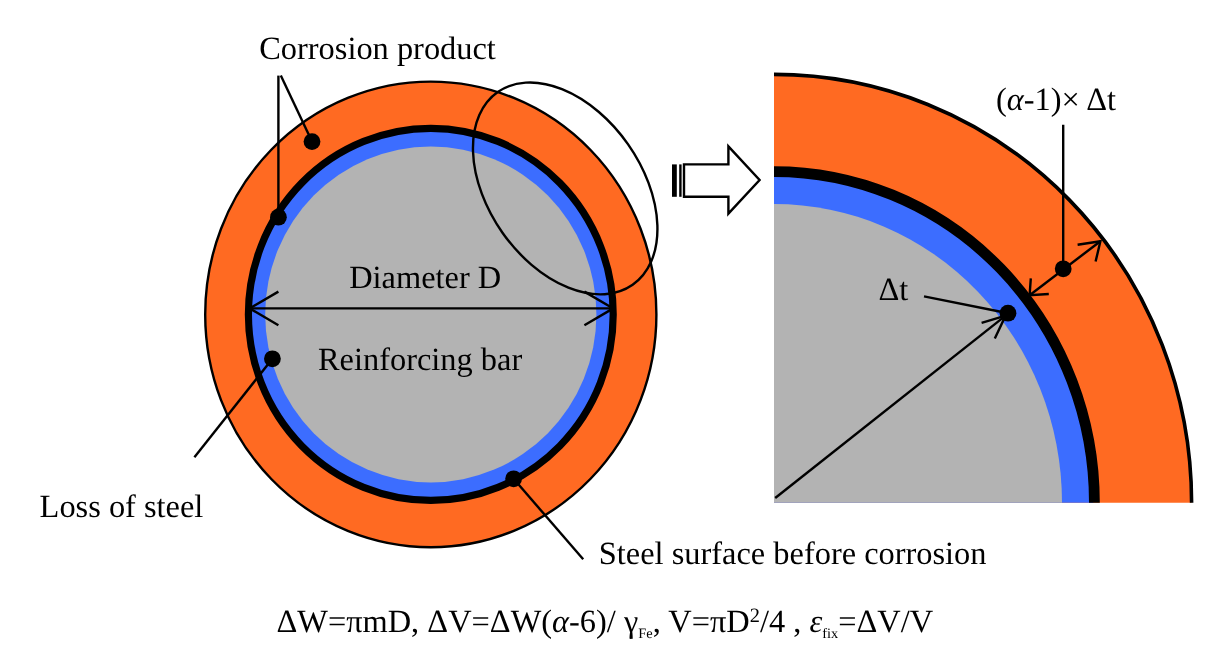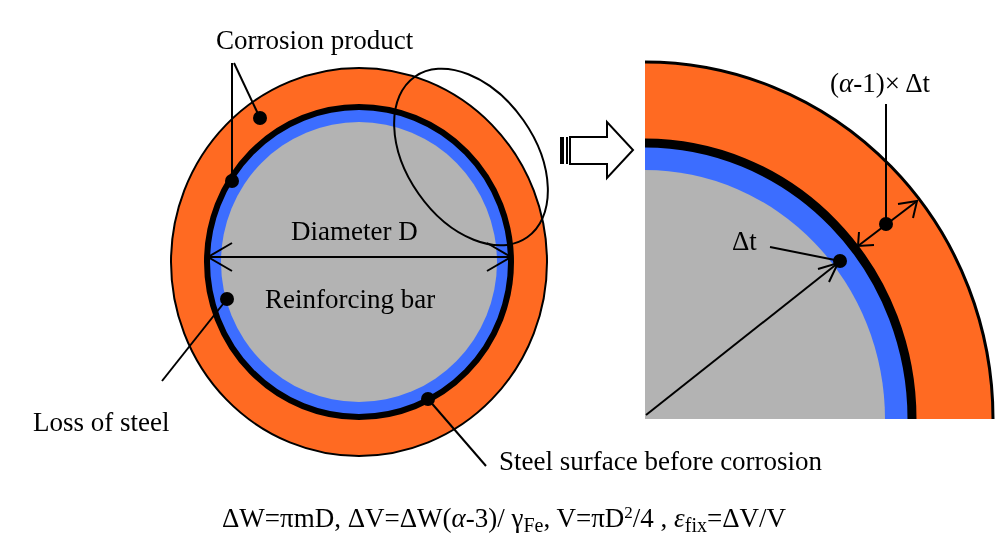--- a/index.html
+++ b/index.html
@@ -1,21 +1,21 @@
 <!DOCTYPE html>
 <html><head>
 <meta charset="utf-8">
 <style>
   html, body { margin: 0; padding: 0; background: #ffffff; }
   body { width: 1008px; height: 542px; position: relative; overflow: hidden; }
   svg { position: absolute; left: 0; top: 0; }
   .lbl { font-family: "Liberation Serif", serif; fill: #000; }
   .formula { position: absolute; left: 0; top: 503px; width: 1008px; text-align: center;
              font-family: "Liberation Serif", serif; font-size: 27px; color: #000; }
-  .formula sub { font-size: 20px; vertical-align: -5px; margin-top: 35px; }
+  .formula sub { font-size: 12px; vertical-align: -5px; margin-top: 35px; }
   .formula sup { font-size: 17px; vertical-align: 9px; }
   .formula i { font-style: italic; }
 </style>
 </head>
 <body>
 
 <svg width="1008" height="542" viewBox="0 0 1008 542">
   <defs>
     <clipPath id="zoomClip">
       <rect x="645" y="40" width="363" height="379"></rect>
@@ -71,13 +71,13 @@
 
   <text class="lbl" x="216" y="49" font-size="27">Corrosion product</text>
   <text class="lbl" x="291" y="240" font-size="27">Diameter D</text>
   <text class="lbl" x="265" y="308" font-size="27">Reinforcing bar</text>
   <text class="lbl" x="33" y="431" font-size="27">Loss of steel</text>
   <text class="lbl" x="499" y="470" font-size="27">Steel surface before corrosion</text>
   <text class="lbl" x="732" y="250" font-size="27">Δt</text>
   <text class="lbl" x="830" y="92" font-size="27"><tspan>(</tspan><tspan font-style="italic">α</tspan><tspan>-1)× Δt</tspan></text>
 </svg>
 
-<div class="formula"><span>ΔW=πmD, ΔV=ΔW(</span><i>α</i><span>-3)/ γ</span><sub>Fe</sub><span>, V=πD</span><sup>2</sup><span>/4 , </span><i>ε</i><sub>fix</sub><span>=ΔV/V</span></div>
+<div class="formula"><span>ΔW=πmD, ΔV=ΔW(</span><i>α</i><span>-6)/ γ</span><sub>Fe</sub><span>, V=πD</span><sup>2</sup><span>/4 , </span><i>ε</i><sub>fix</sub><span>=ΔV/V</span></div>
 
 </body></html>

